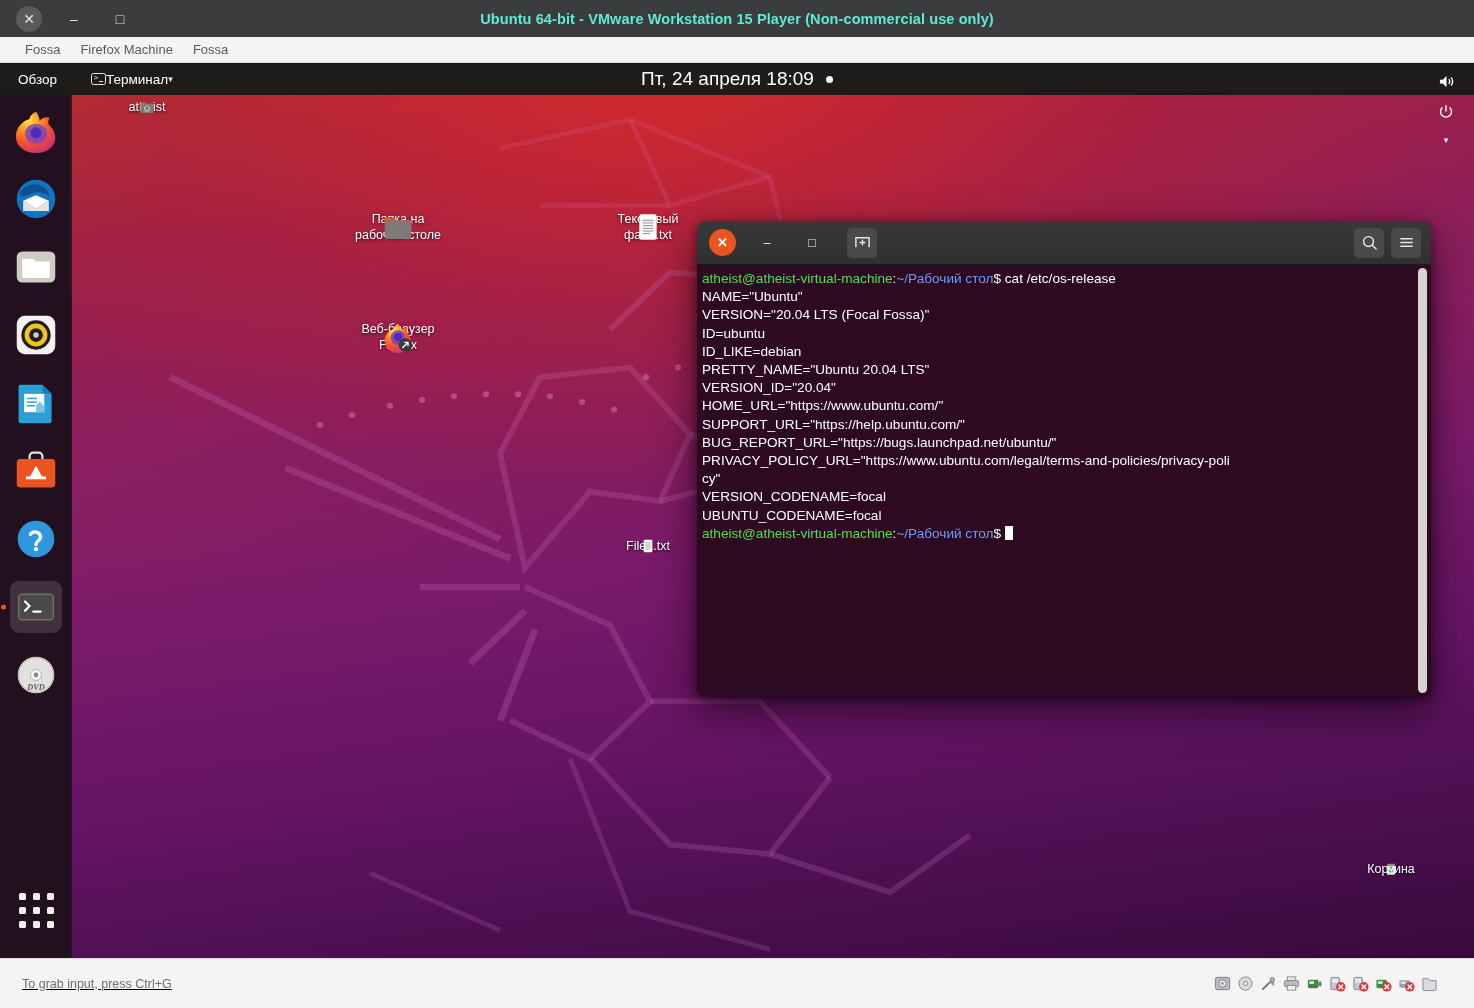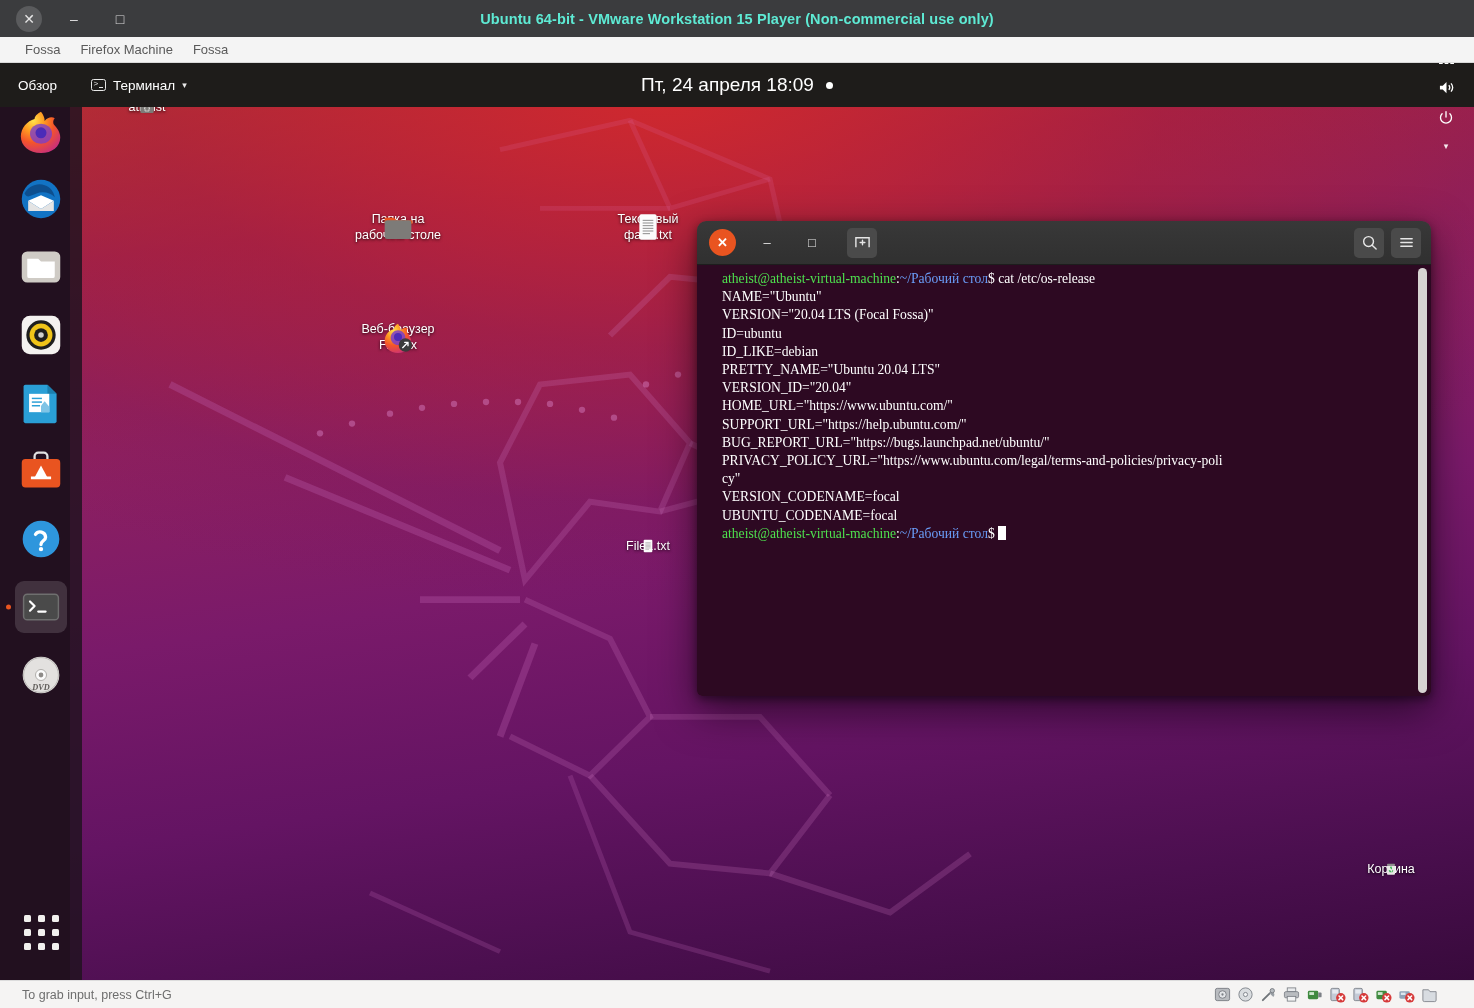--- a/index.html
+++ b/index.html
@@ -65,30 +65,30 @@
   #guest-screen {
     position: relative;
     flex: 1 1 auto;
     overflow: hidden;
     background: #2c001e;
   }
 
   
   #ubuntu-topbar {
     position: absolute; top: 0; left: 0; right: 0;
-    height: 44px;
+    height: 32px;
     background: #1e1c1a;
     display: flex; align-items: center;
     z-index: 40;
     color: #ffffff;
     font-size: 13.5px;
   }
   #activities { margin-left: 18px; cursor: default; }
   #app-menu {
-    margin-left: 34px; display: flex; align-items: center; gap: 7px;
+    margin-left: 34px; display: flex; align-items: center; 
     cursor: default;
   }
   .term-mini-icon {
     width: 15px; height: 12px;
     border: 1.4px solid #e8e8e8; border-radius: 2.5px;
     position: relative;
   }
   .term-mini-icon::before {
     content: ">"; position: absolute;
     left: 1.5px; top: -1.5px;
@@ -117,21 +117,21 @@
   #tray {
     margin-left: auto; margin-right: 16px;
     display: flex; align-items: center; gap: 15px; flex-direction: column;
   }
   #lang-ind { display: flex; align-items: center; gap: 5px; font-size: 13px; }
   .tray-ic { display: flex; align-items: center; }
 
   
   #dock {
     position: absolute; top: 28px; left: 0; bottom: 0;
-    width: 82px;
+    width: 72px;
     background: rgba(33,19,32,0.85);
     z-index: 35;
     display: flex; flex-direction: column; align-items: center;
     padding-top: 14px;
   }
   .dock-item {
     position: relative;
     width: 52px; height: 52px;
     margin-bottom: 16px;
     border-radius: 9px;
@@ -240,52 +240,52 @@
     cursor: default;
   }
   #term-body {
     flex: 1 1 auto;
     background: #2d0922;
     position: relative;
     overflow: hidden;
     padding: 5px 0 0 3px;
   }
   #term-text {
-    font-family: Liberation Serif, serif;
+    font-family: Liberation Sans, sans-serif;
     font-size: 13.6px;
     line-height: 18.2px;
     color: #ffffff;
     white-space: pre;
     padding-left: 2px;
-    margin-left: 20px;
   }
   .c-green { color: #4ee04e; }
   .c-blue  { color: #6a9df8; }
   .c-white { color: #ffffff; }
   .cursor {
     display: inline-block;
     width: 8px; height: 14px;
     background: #ffffff;
     vertical-align: -2px;
   }
   #term-scrollbar {
     position: absolute; right: 4px; top: 3px; bottom: 3px;
     width: 9px;
     border-radius: 5px;
     background: #d7d4d2;
     cursor: default;
   }
 
   
   #vmware-statusbar {
-    height: 28px;
+    height: 50px;
     background: #f5f4f3;
     border-top: 1px solid #dcdcdc;
     display: flex; align-items: center;
     flex: 0 0 auto;
+    text-decoration: underline;
   }
   #grab-hint {
     margin-left: 22px;
     font-size: 12.5px; color: #6e6e6e;
   }
   #dev-icons {
     margin-left: auto; margin-right: 36px;
     display: flex; align-items: center; gap: 6px;
   }
   .dev-ic { width: 17px; height: 17px; display: block; cursor: default; }

